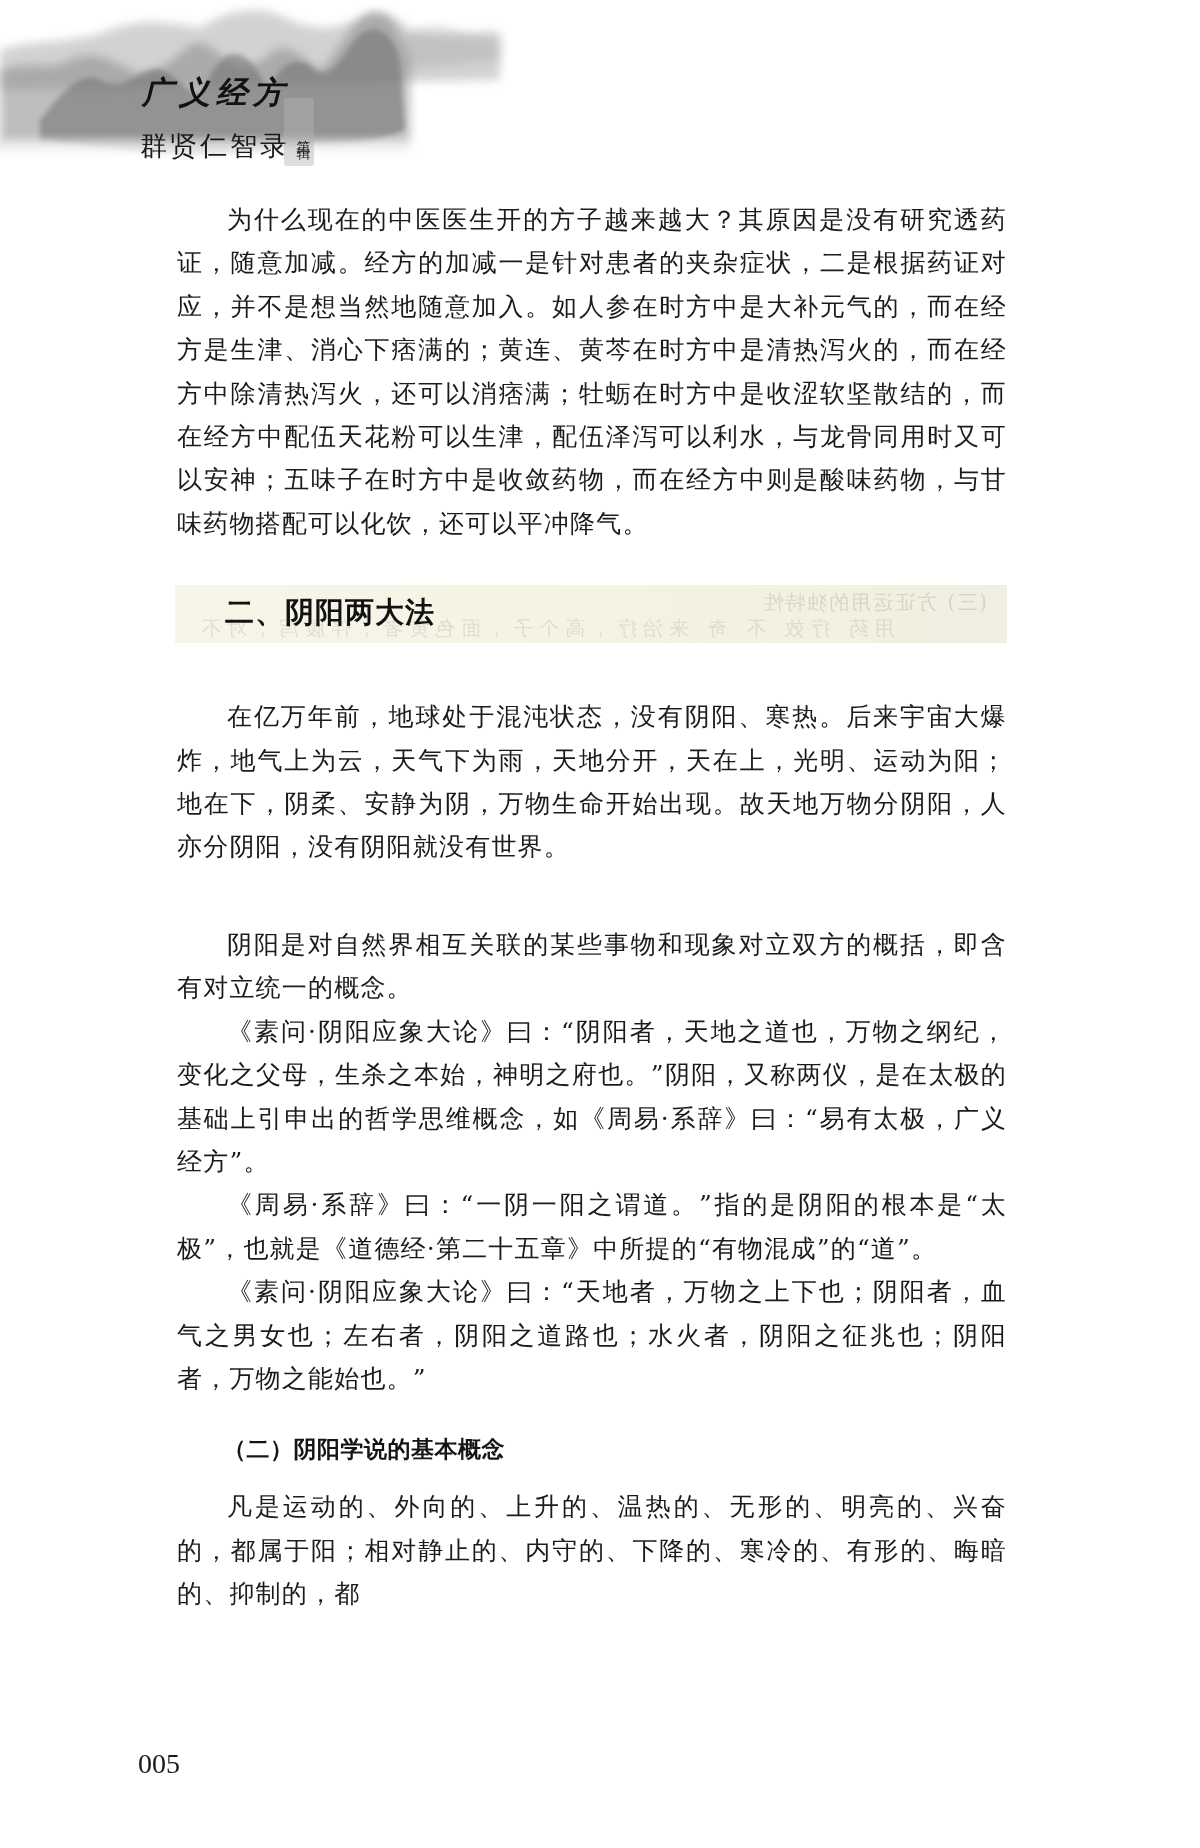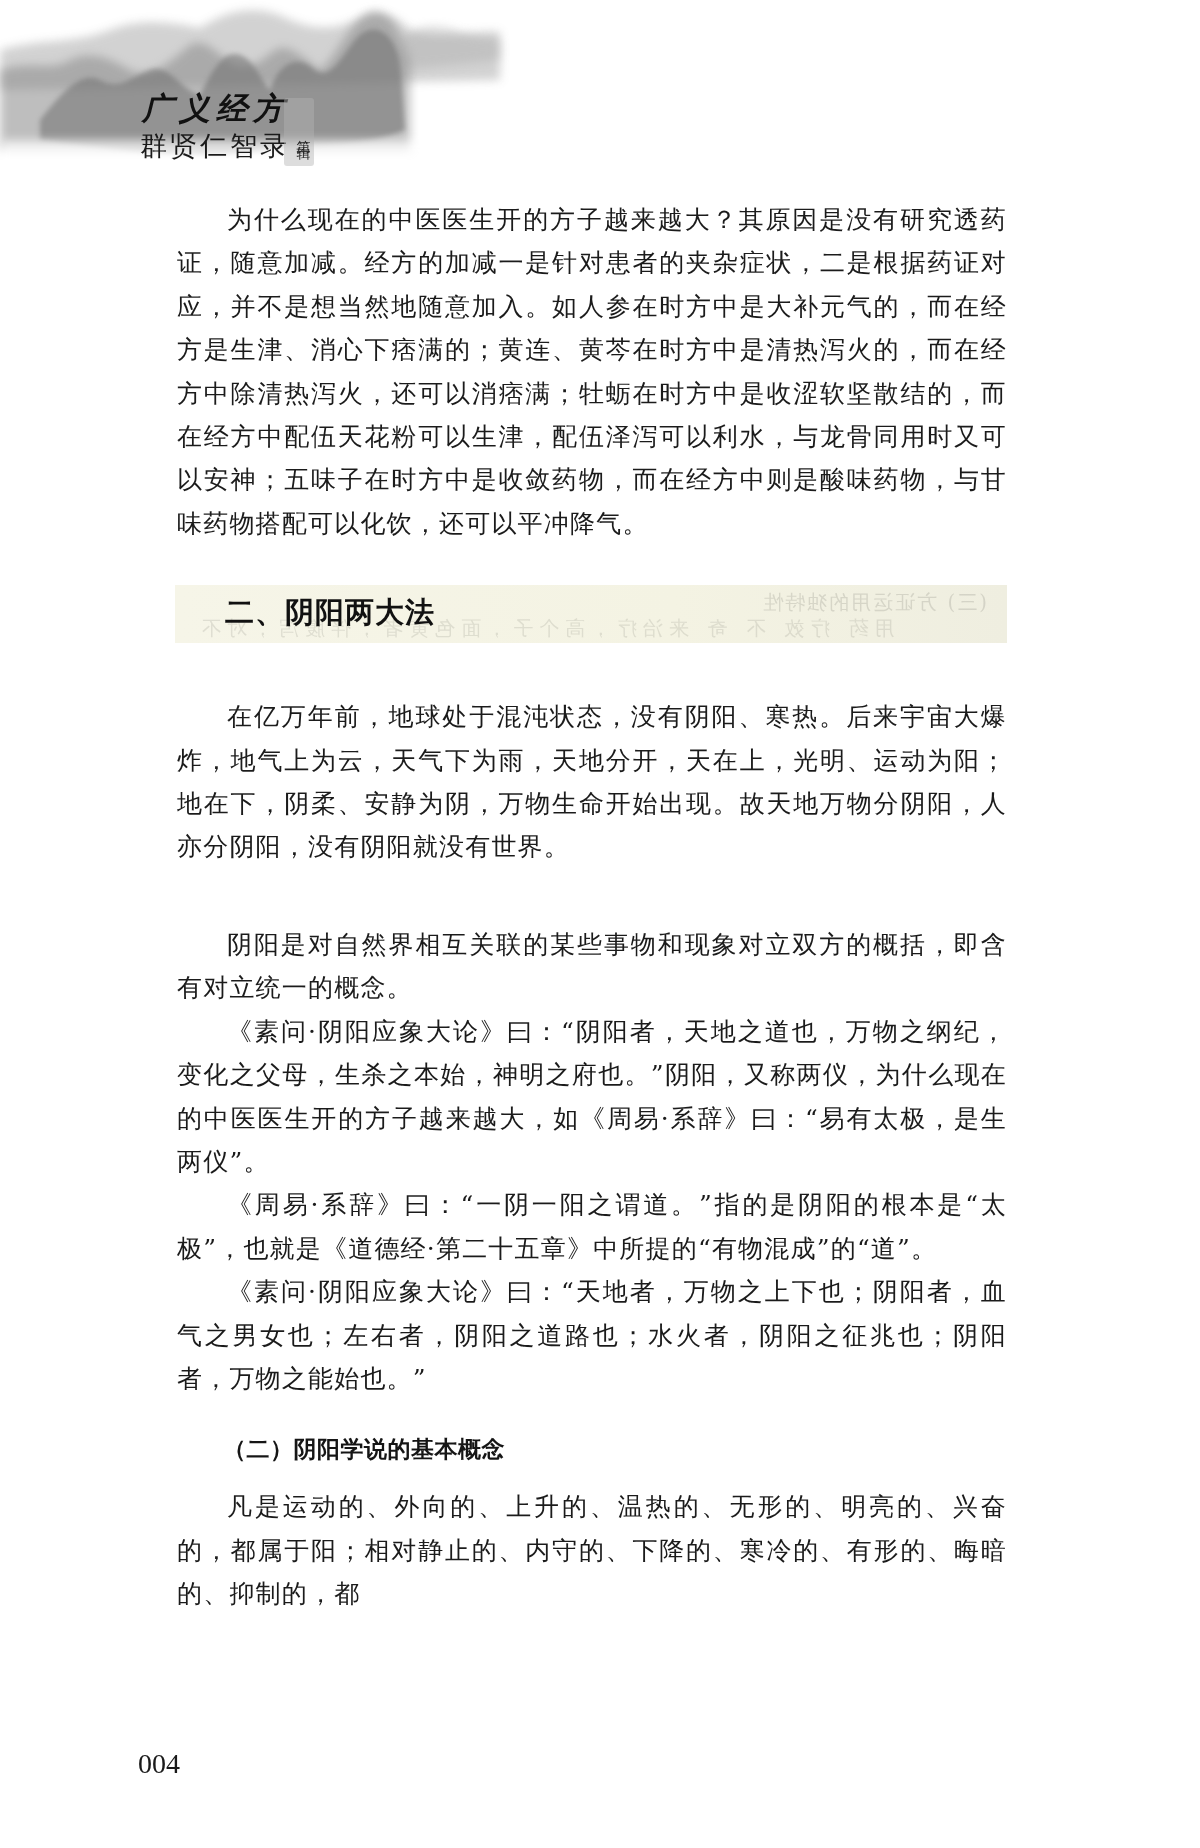--- a/index.html
+++ b/index.html
@@ -17,21 +17,21 @@
     }
     
     .header {
       position: absolute;
       left: 0; top: 0;
       width: 560px; height: 185px;
     }
     .header svg { position: absolute; left: 0; top: 0; }
     .book-title {
       position: absolute;
-      left: 142px; top: 88px;
+      left: 142px; top: 72px;
       font-family: "DejaVu Serif", serif;
       font-weight: bold;
       font-style: italic;
       font-size: 31px;
       letter-spacing: 6px;
       color: #111;
     }
     .book-subtitle {
       position: absolute;
       left: 140px; top: 128px;
@@ -169,24 +169,24 @@
   </div>
 
   <div class="gap-after-band"></div>
 
   <p class="para indent">在亿万年前，地球处于混沌状态，没有阴阳、寒热。后来宇宙大爆炸，地气上为云，天气下为雨，天地分开，天在上，光明、运动为阳；地在下，阴柔、安静为阴，万物生命开始出现。故天地万物分阴阳，人亦分阴阳，没有阴阳就没有世界。</p>
 
   <div class="gap-sub-before"></div>
   <div class="gap-sub-after"></div>
 
   <p class="para indent">阴阳是对自然界相互关联的某些事物和现象对立双方的概括，即含有对立统一的概念。</p>
-  <p class="para indent">《素问·阴阳应象大论》曰：“阴阳者，天地之道也，万物之纲纪，变化之父母，生杀之本始，神明之府也。”阴阳，又称两仪，为什么现在的中医医生开的方子越来越大，如《周易·系辞》曰：“易有太极，是生两仪”。</p>
+  <p class="para indent">《素问·阴阳应象大论》曰：“阴阳者，天地之道也，万物之纲纪，变化之父母，生杀之本始，神明之府也。”阴阳，又称两仪，是在太极的基础上引申出的哲学思维概念，如《周易·系辞》曰：“易有太极，广义经方”。</p>
   <p class="para indent">《周易·系辞》曰：“一阴一阳之谓道。”指的是阴阳的根本是“太极”，也就是《道德经·第二十五章》中所提的“有物混成”的“道”。</p>
   <p class="para indent">《素问·阴阳应象大论》曰：“天地者，万物之上下也；阴阳者，血气之男女也；左右者，阴阳之道路也；水火者，阴阳之征兆也；阴阳者，万物之能始也。”</p>
 
   <div class="gap-sub-before"></div>
   <h3 class="subsection-title">（二）阴阳学说的基本概念</h3>
   <div class="gap-sub-after"></div>
 
   <p class="para indent">凡是运动的、外向的、上升的、温热的、无形的、明亮的、兴奋的，都属于阳；相对静止的、内守的、下降的、寒冷的、有形的、晦暗的、抑制的，都</p>
 </div>
 
-<div class="page-number">004</div>
+<div class="page-number">005</div>
 
 </body></html>

